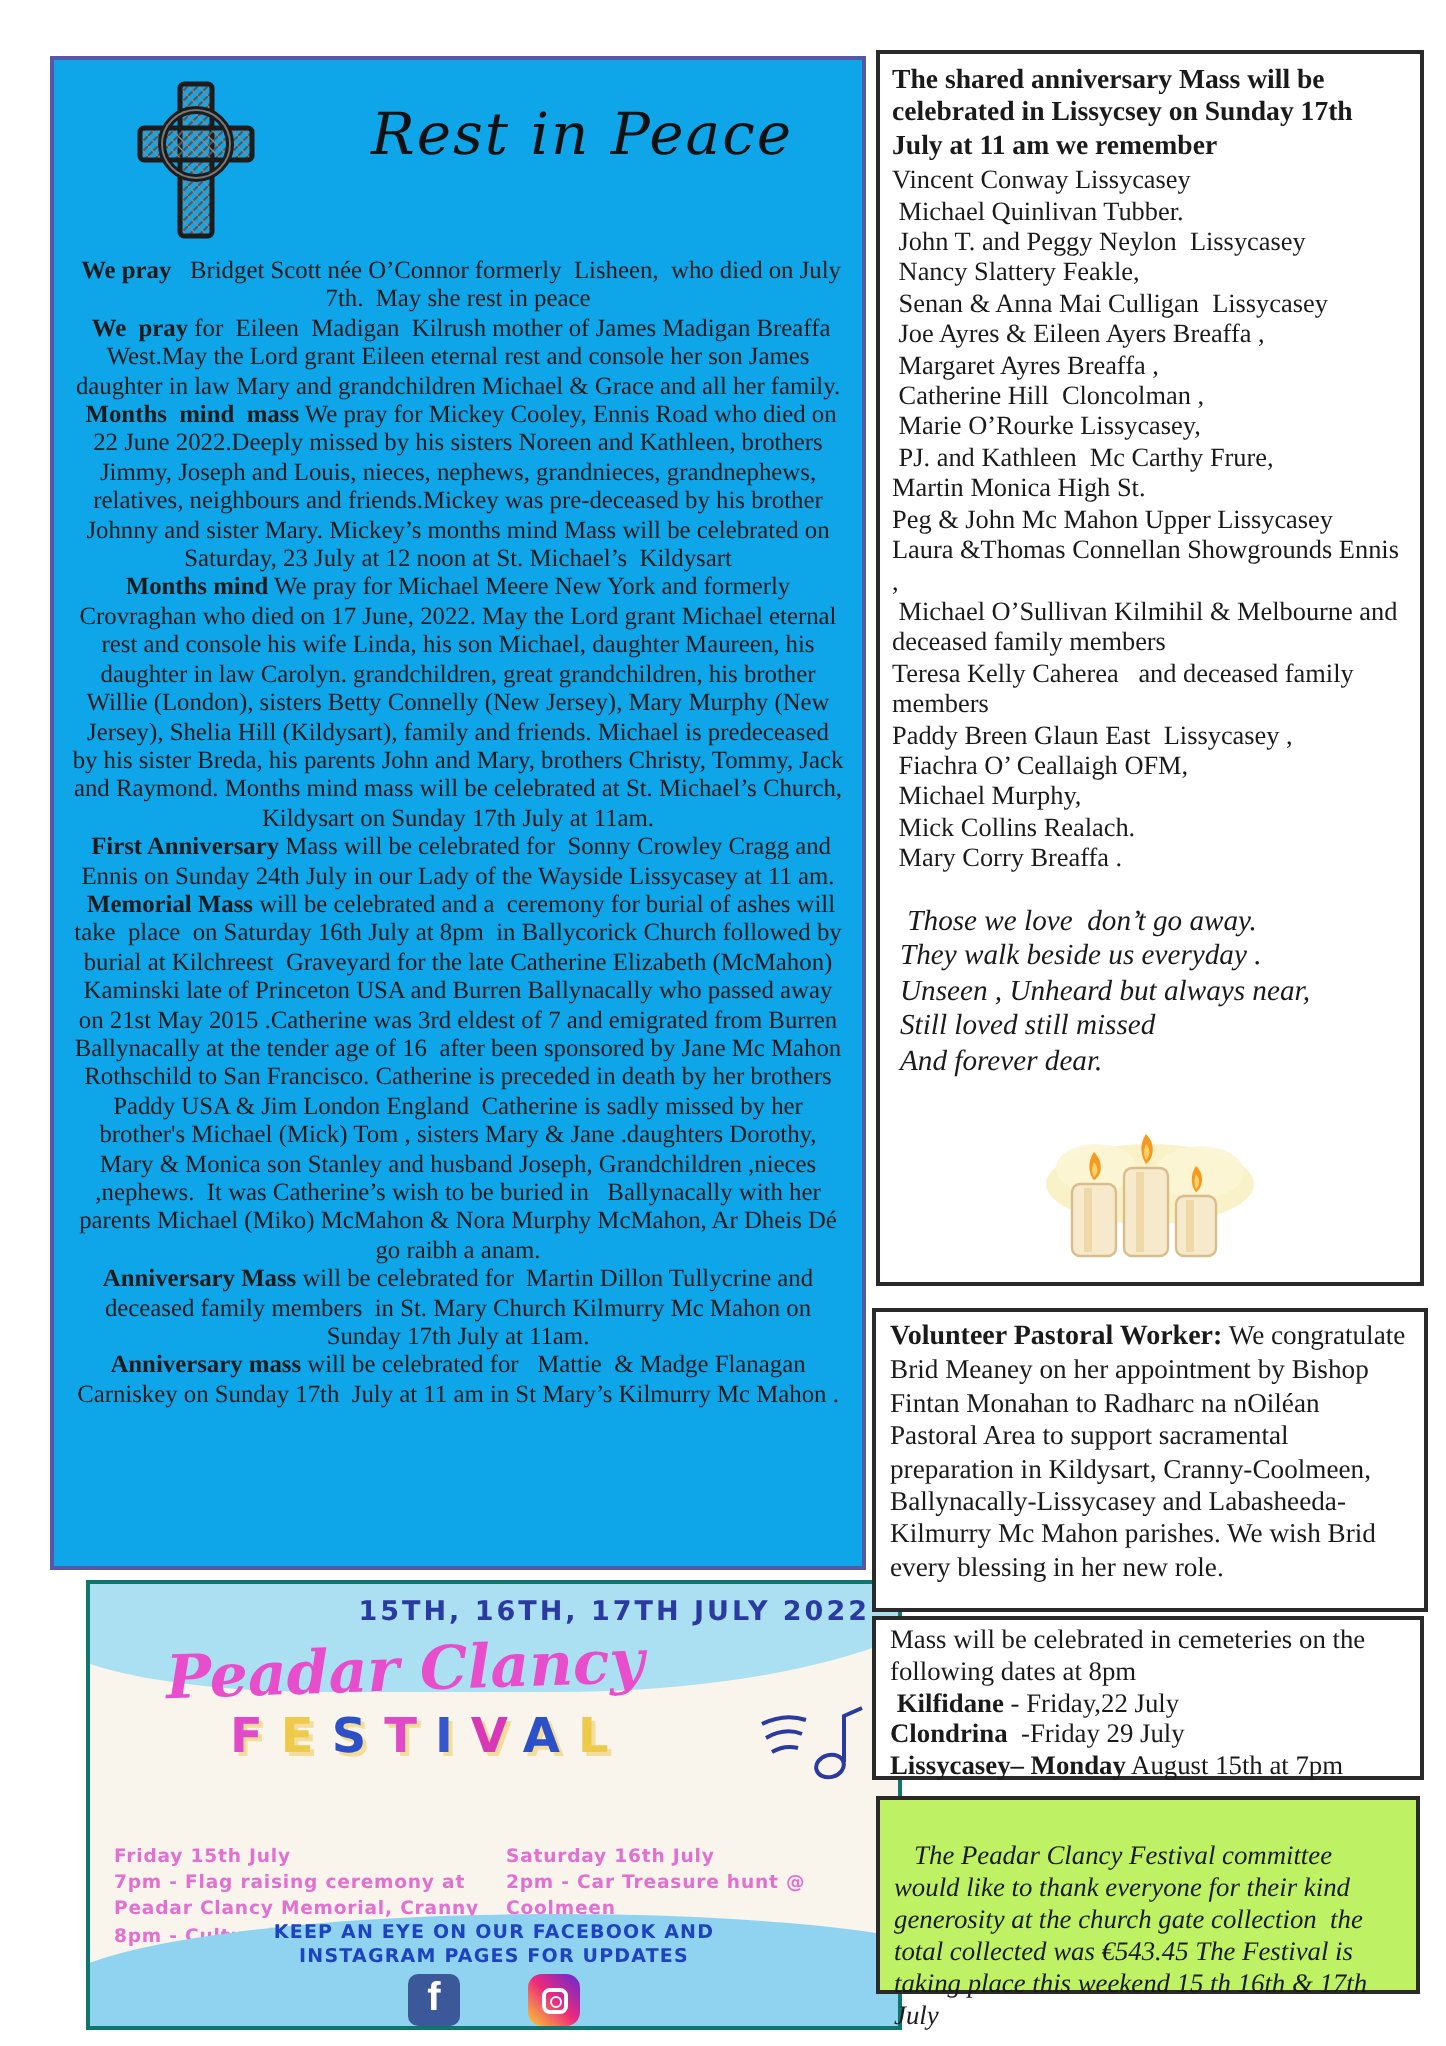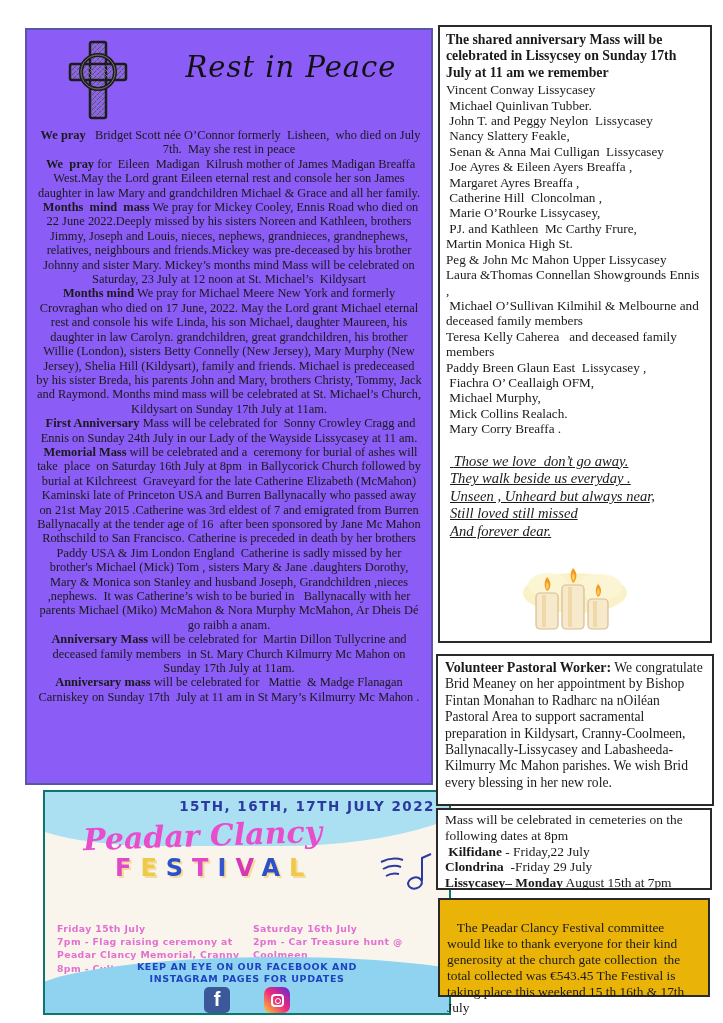--- a/index.html
+++ b/index.html
@@ -1,19 +1,19 @@
 <!DOCTYPE html>
 <html><head>
 <meta charset="utf-8">
 <style>
   * { margin:0; padding:0; box-sizing:border-box; }
   html,body { width:723px; height:1023px; background:#ffffff; font-family:"Liberation Serif", serif; color:#1a1a1a; position:relative; }
 
   
-  .rip-box { position:absolute; left:25px; top:28px; width:408px; height:757px; border:2px solid #5757a8; background:#8b5cf6; padding:6px 9px 4px 9px; overflow:hidden; }
+  .rip-box { position:absolute; left:25px; top:28px; width:408px; height:757px; border:2px solid #5757a8; background:#0ea5e9; padding:6px 9px 4px 9px; overflow:hidden; }
   .rip-header { position:relative; height:92px; }
   .cross-wrap { position:absolute; left:28px; top:2px; }
   .rip-title { position:absolute; left:140px; top:14px; width:230px; text-align:center; font-family:"DejaVu Serif", serif; font-style:italic; font-size:29px; letter-spacing:1px; color:#111; }
   .rip-body { font-size:12.4px; line-height:14.4px; text-align:center; }
   .rip-body p { margin:0; white-space:pre-wrap; }
   .rip-body b { font-weight:bold; }
 
   
   .poster { position:absolute; left:43px; top:790px; width:408px; height:225px; border:2px solid #0f766e; background:#f9f5ec; overflow:hidden; font-family:"DejaVu Sans", sans-serif; }
   .poster-band { position:absolute; left:-30px; top:-34px; width:480px; height:88px; background:#abdff2; border-radius:0 0 45% 30% / 0 0 70px 36px; }
@@ -32,30 +32,30 @@
   .ig-icon { width:26px; height:26px; border-radius:7px; background:linear-gradient(45deg,#f9ce34,#ee2a7b,#6228d7); display:flex; align-items:center; justify-content:center; }
   .ig-lens { width:13px; height:13px; border:2px solid #fff; border-radius:4px; position:relative; }
   .ig-lens::after { content:""; position:absolute; left:2.5px; top:2.5px; width:4px; height:4px; border:1.5px solid #fff; border-radius:50%; }
 
   
   .remember-box { position:absolute; left:438px; top:25px; width:274px; height:618px; border:2px solid #2a2a2a; background:#fff; padding:5px 6px; }
   .remember-heading { font-size:13.8px; font-weight:bold; line-height:16.4px; }
   .names-list { font-size:13.2px; line-height:15.4px; margin-top:1px; }
   .names-list div { white-space:pre-wrap; }
   .poem { margin-top:16px; font-style:italic; font-size:14.6px; line-height:17.6px; padding-left:4px; }
-  .poem div { white-space:pre-wrap;text-decoration:underline; }
+  .poem div { white-space:pre-wrap; }
   .candles-wrap { position:absolute; left:0; bottom:4px; width:100%; text-align:center; }
 
   .volunteer-box { position:absolute; left:436px; top:654px; width:278px; height:152px; border:2px solid #2a2a2a; background:#fff; padding:4px 7px; font-size:13.6px; line-height:16.4px; }
   .volunteer-box b { font-size:14px;text-align:right; }
 
   .cemetery-box { position:absolute; left:436px; top:808px; width:276px; height:82px; border:2px solid #2a2a2a; background:#fff; padding:2px 7px; font-size:13.4px; line-height:15.8px; }
   .cemetery-box .entries div { white-space:pre-wrap; }
 
-  .committee-box { position:absolute; left:438px; top:898px; width:272px; height:99px; border:2px solid #2a2a2a; background:#eab308; padding:4px 7px; font-size:13.4px; line-height:16px; white-space:pre-wrap; }
+  .committee-box { position:absolute; left:438px; top:898px; width:272px; height:99px; border:2px solid #2a2a2a; background:#bef264; padding:4px 7px; font-size:13.4px; line-height:16px; white-space:pre-wrap;font-style:italic; }
 </style>
 </head>
 <body>
 
 <div class="rip-box">
   <div class="rip-header">
     <div class="cross-wrap">
       <svg width="68" height="84" viewBox="0 0 68 84">
         <defs>
           <pattern id="weave" width="5" height="5" patternUnits="userSpaceOnUse">

